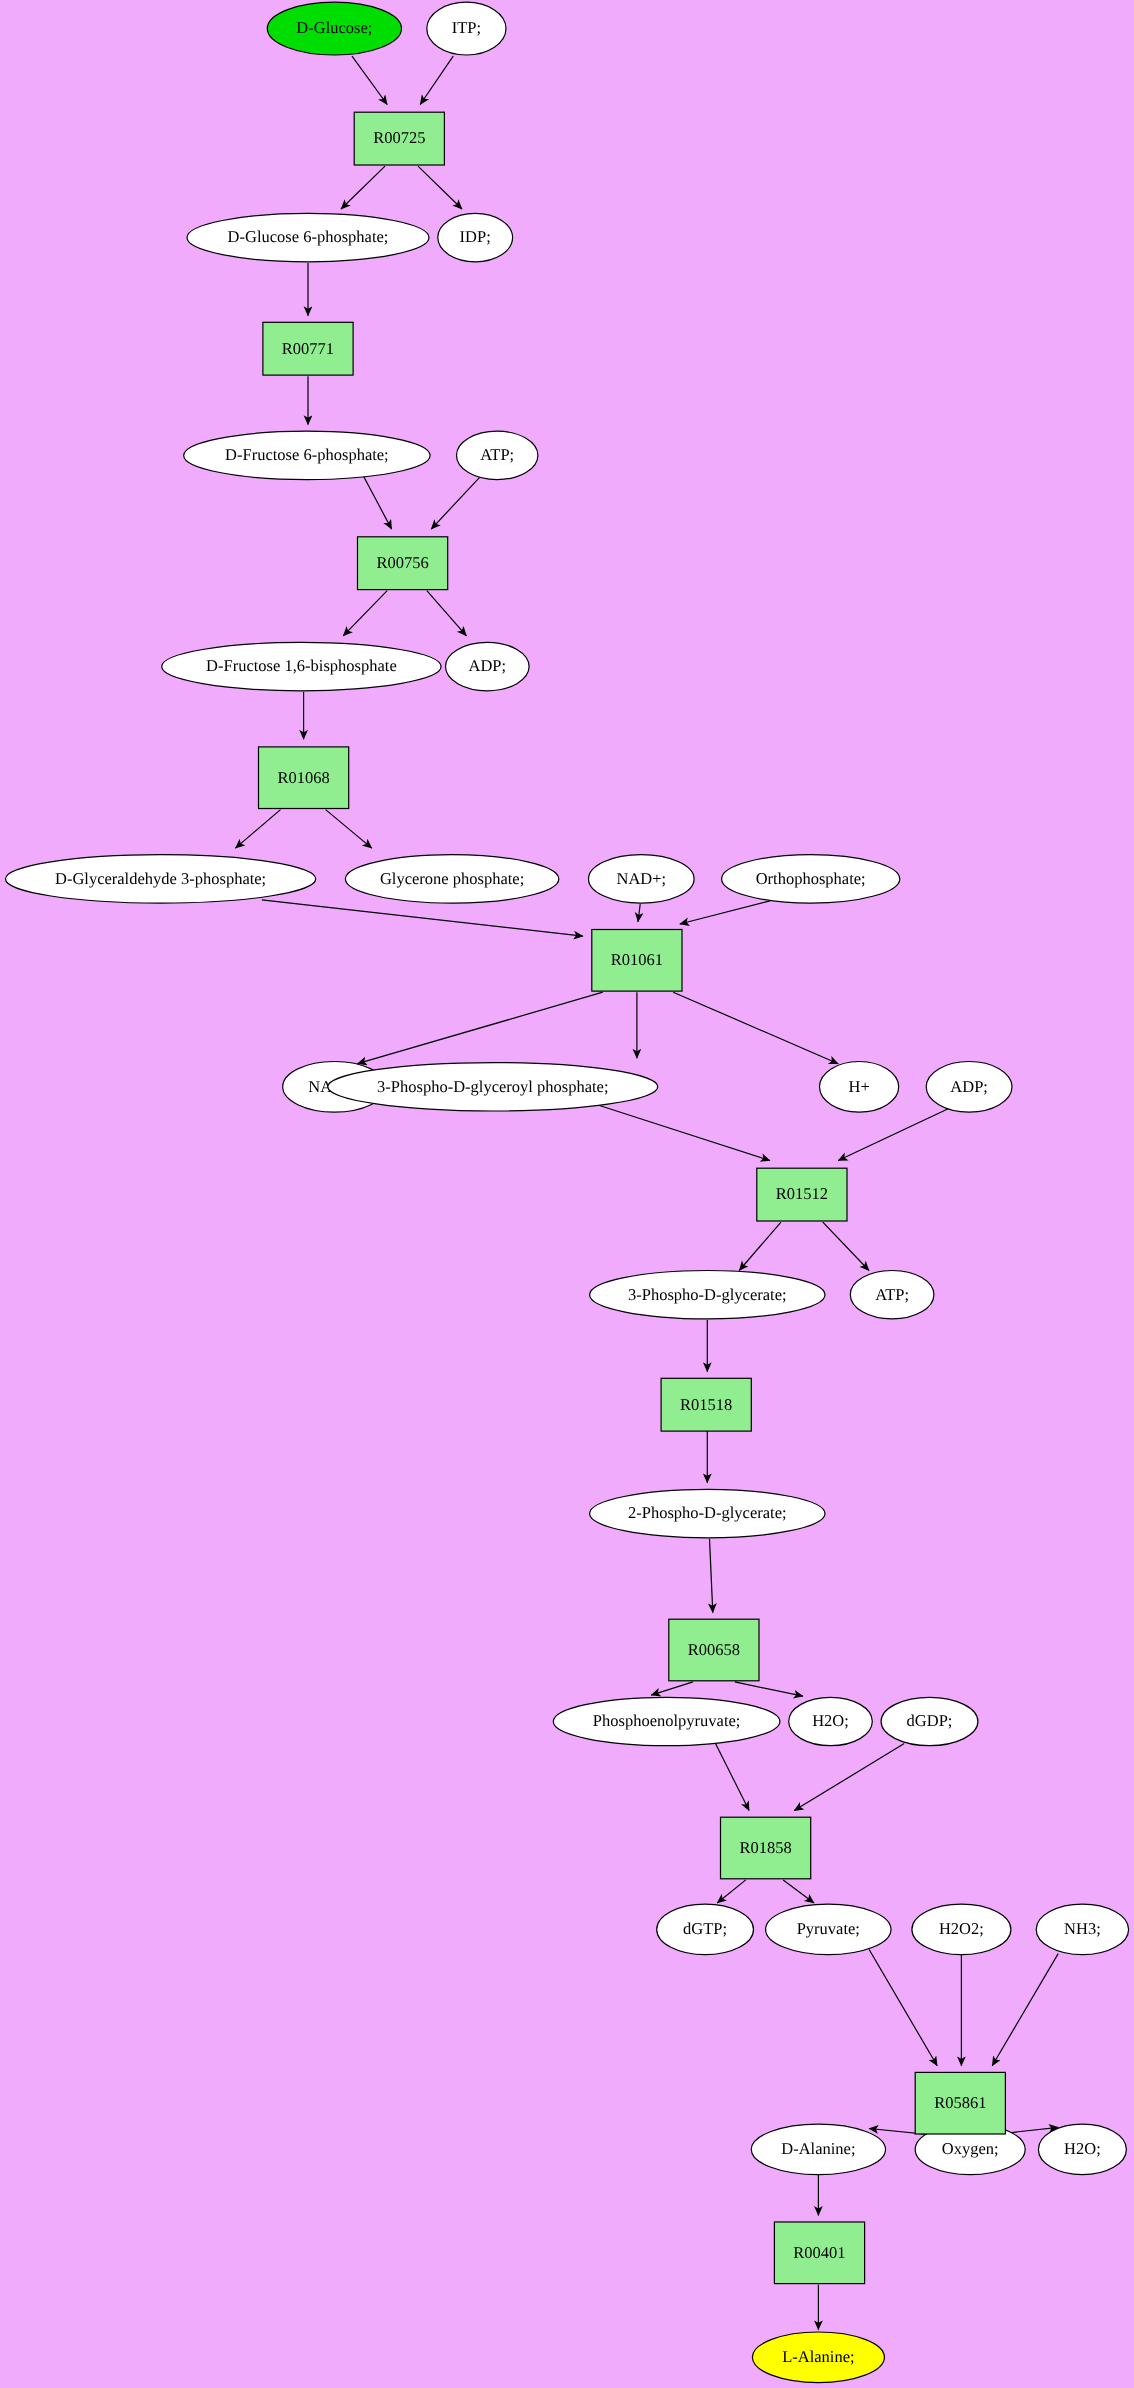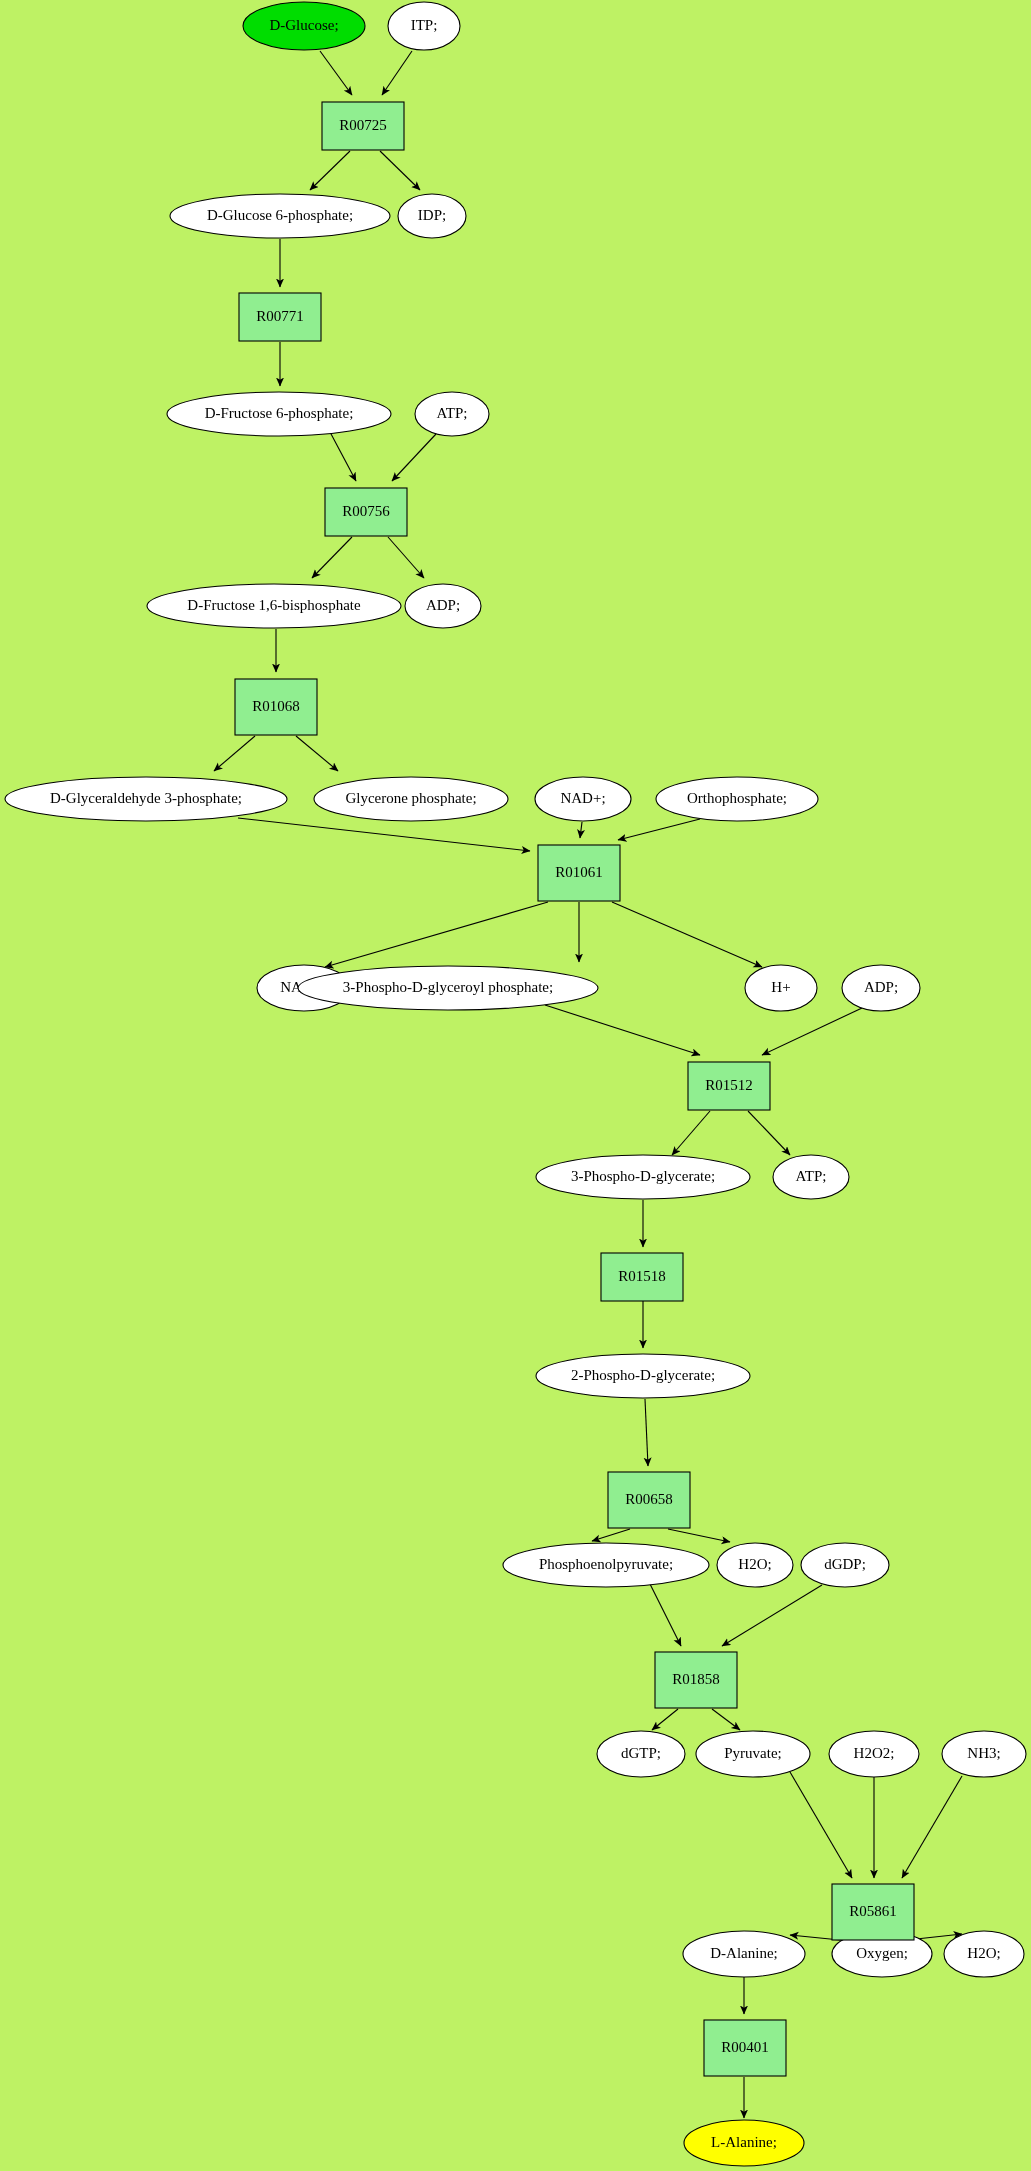--- a/index.html
+++ b/index.html
@@ -1,16 +1,16 @@
 <!DOCTYPE html>
 <html><head>
 <meta charset="utf-8">
 <style>
   html,body{margin:0;padding:0;background:#ffffff;}
-  #stage{position:relative;width:1031px;height:2171px;background:#bef264;overflow:hidden;}
+  #stage{position:relative;width:1031px;height:2171px;background:#f0abfc;overflow:hidden;}
   svg{display:block;width:1031px;height:2171px;}
   .node-label{font-family:"Liberation Serif","DejaVu Serif",serif;font-size:15px;fill:#000;
                text-anchor:middle;dominant-baseline:middle;}
   .rxn-label{font-family:"Liberation Serif","DejaVu Serif",serif;font-size:15px;fill:#000;
              text-anchor:middle;dominant-baseline:middle;}
   ellipse,rect{stroke:#000;stroke-width:1.1px;}
   path.edge{stroke:#000;stroke-width:1.1px;fill:none;}
 </style>
 </head>
 <body>

